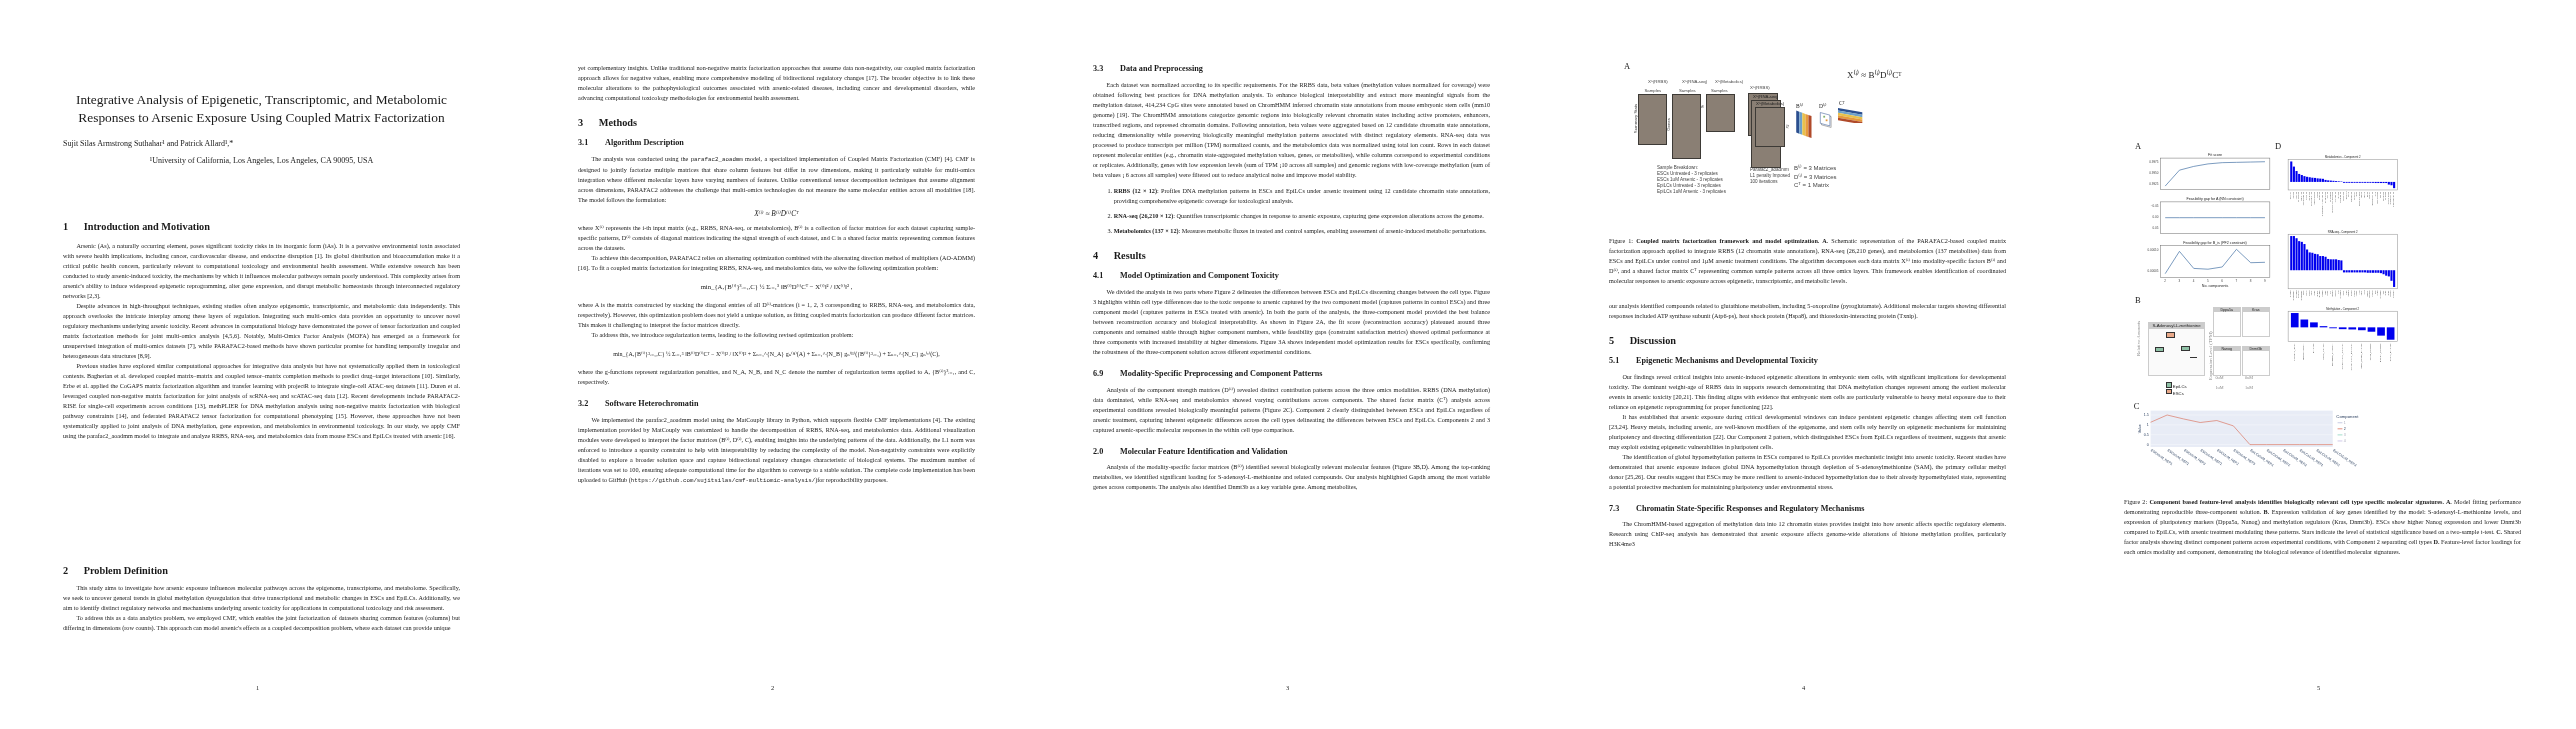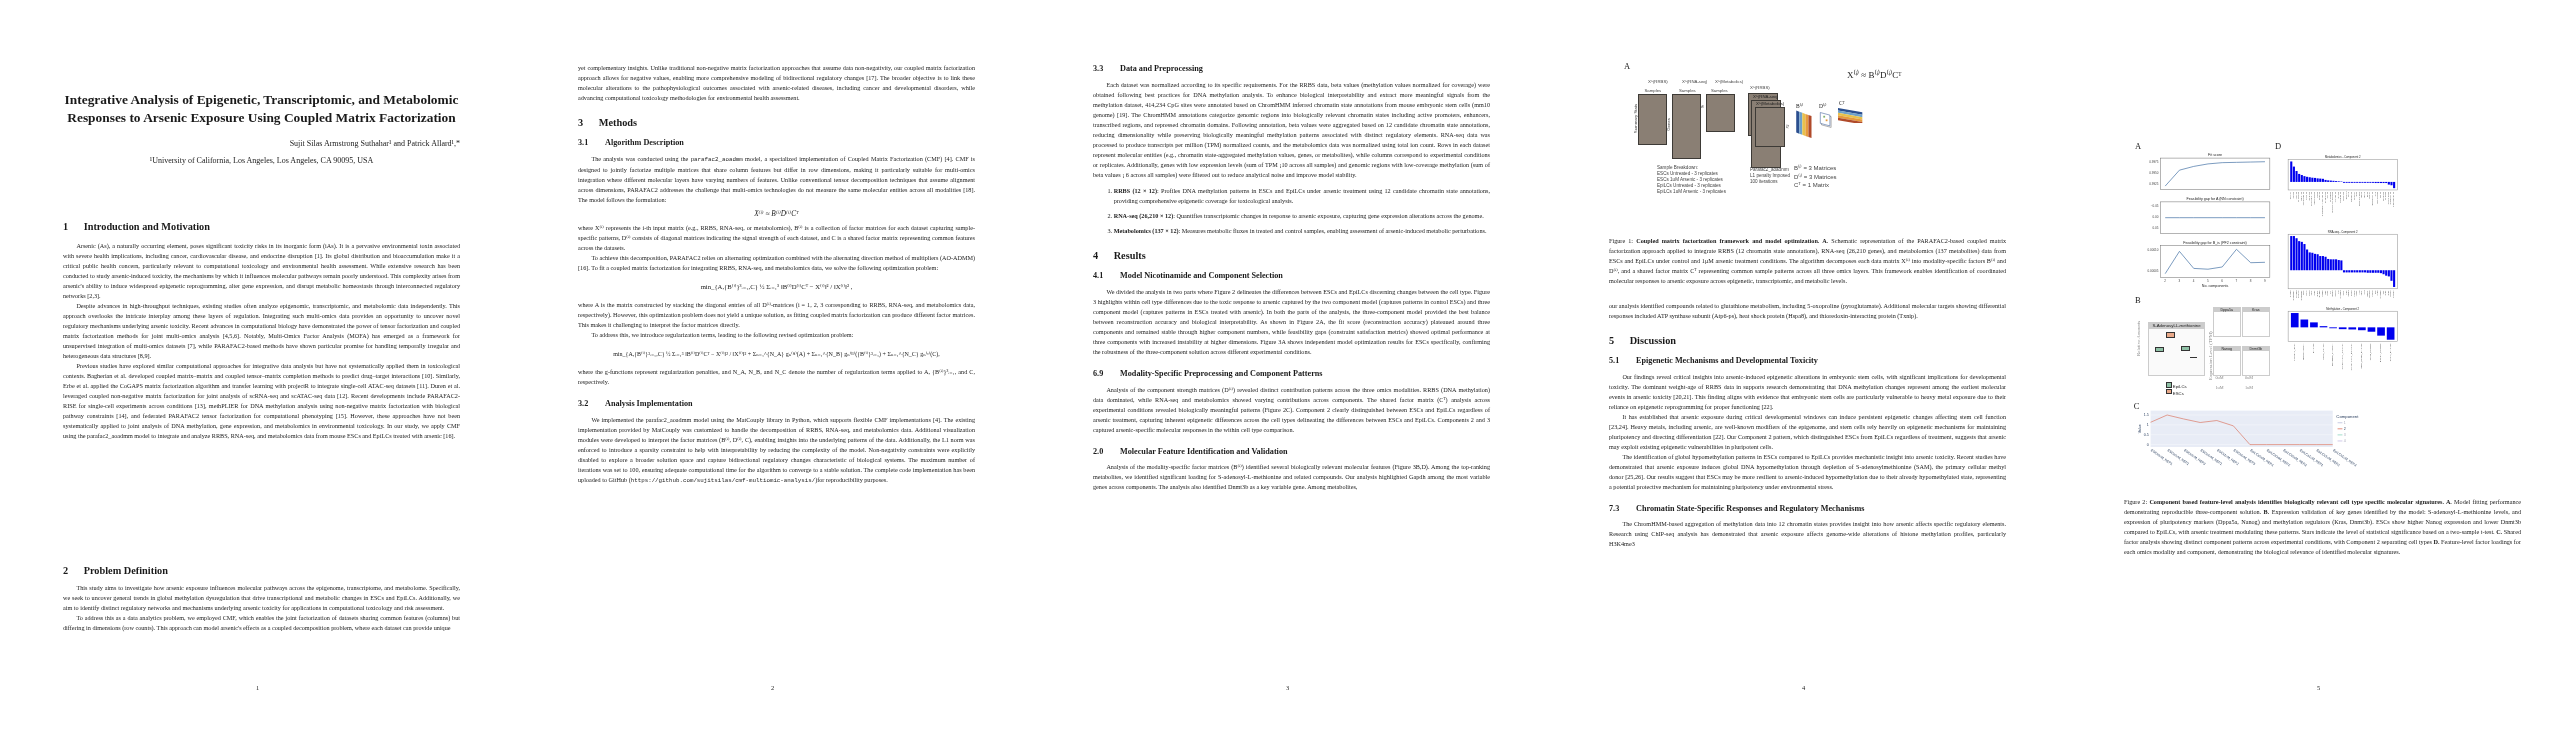--- a/index.html
+++ b/index.html
@@ -2,22 +2,22 @@
 <html style="font-size:9.7px"><head>
 <meta charset="utf-8">
 <style>
   html, body { margin:0; padding:0; background:#ffffff; }
   body { width:2576px; height:729px; position:relative; overflow:hidden;
          font-family:"Liberation Serif","DejaVu Serif",serif; color:#1a1a1a; }
   .page { position:absolute; top:0; width:515px; height:729px; background:#fff; }
   .col { position:absolute; left:63px; width:397px; font-size:6.2px; line-height:10px; text-align:justify; }
   .col p { margin:0; text-indent:13.4px; }
   .col p.noind { text-indent:0; }
-  h1.title { font-weight:bold; font-size:13.4px; line-height:18px; text-align:center; margin:0; }
-  .authors { text-align:right; font-size:8px; margin-top:12px; }
+  h1.title { font-weight:normal; font-size:13.4px; line-height:18px; text-align:center; margin:0; }
+  .authors { text-align:left; font-size:8px; margin-top:12px; }
   .affil { text-align:center; font-size:8px; margin-top:7.3px; }
   h2 { font-size:10.3px; font-weight:bold; margin:0; line-height:13.4px; }
   h2 .num { display:inline-block; width:20.7px; }
   h3 { font-size:8.2px; font-weight:bold; margin:0; line-height:12px; }
   h3 .num { display:inline-block; width:27px; }
   .pnum { position:absolute; top:684px; left:0; width:515px; text-align:center; font-size:6.4px; }
   .eq { text-align:center; font-style:italic; font-size:7.3px; margin:3.6px 0 4.9px; }
   .eqbig { text-align:center; font-size:6.7px; margin:8.5px 0 8.5px; }
   .mono { font-family:"Liberation Mono","DejaVu Sans Mono",monospace; font-size:5.8px; }
   .arxiv { position:absolute; left:6px; top:200px; width:24px; height:365px; }
@@ -78,41 +78,41 @@
     <p><span>The analysis was conducted using the </span><span class="mono">parafac2_aoadmm</span><span> model, a specialized implementation of Coupled Matrix Factorization (CMF) [4]. CMF is designed to jointly factorize multiple matrices that share column features but differ in row dimensions, making it particularly suitable for multi-omics integration where different molecular layers have varying numbers of features. Unlike conventional tensor decomposition techniques that assume alignment across dimensions, PARAFAC2 addresses the challenge that multi-omics technologies do not measure the same molecular entities across all modalities [18]. The model follows the formulation:</span></p>
     <div class="eq">X⁽ⁱ⁾ ≈ B⁽ⁱ⁾D⁽ⁱ⁾Cᵀ</div>
     <p class="noind">where X⁽ⁱ⁾ represents the i-th input matrix (e.g., RRBS, RNA-seq, or metabolomics), B⁽ⁱ⁾ is a collection of factor matrices for each dataset capturing sample-specific patterns, D⁽ⁱ⁾ consists of diagonal matrices indicating the signal strength of each dataset, and C is a shared factor matrix representing common features across the datasets.</p>
     <p>To achieve this decomposition, PARAFAC2 relies on alternating optimization combined with the alternating direction method of multipliers (AO-ADMM) [16]. To fit a coupled matrix factorization for integrating RRBS, RNA-seq, and metabolomics data, we solve the following optimization problem:</p>
     <div class="eqbig">min_{A,{B⁽ⁱ⁾}³ᵢ₌₁,C}  ½ Σᵢ₌₁³ ‖B⁽ⁱ⁾D⁽ⁱ⁾Cᵀ − X⁽ⁱ⁾‖² / ‖X⁽ⁱ⁾‖² ,</div>
     <p class="noind">where A is the matrix constructed by stacking the diagonal entries of all D⁽ⁱ⁾-matrices (i = 1, 2, 3 corresponding to RRBS, RNA-seq, and metabolomics data, respectively). However, this optimization problem does not yield a unique solution, as fitting coupled matrix factorization can produce different factor matrices. This makes it challenging to interpret the factor matrices directly.</p>
     <p>To address this, we introduce regularization terms, leading to the following revised optimization problem:</p>
     <div class="eqbig" style="font-size:6px">min_{A,{B⁽ⁱ⁾}³ᵢ₌₁,C}  ½ Σᵢ₌₁³ ‖B⁽ⁱ⁾D⁽ⁱ⁾Cᵀ − X⁽ⁱ⁾‖² / ‖X⁽ⁱ⁾‖² + Σₙ₌₁^{N_A} gₙ⁽ᴬ⁾(A) + Σₙ₌₁^{N_B} gₙ⁽ᴮ⁾({B⁽ⁱ⁾}³ᵢ₌₁) + Σₙ₌₁^{N_C} gₙ⁽ᶜ⁾(C),</div>
     <p class="noind">where the g-functions represent regularization penalties, and N_A, N_B, and N_C denote the number of regularization terms applied to A, {B⁽ⁱ⁾}³ᵢ₌₁, and C, respectively.</p>
     <div style="height:11px"></div>
-    <h3><span class="num">3.2</span><span>Analysis Implementation</span></h3>
+    <h3><span class="num">3.2</span><span>Software Heterochromatin</span></h3>
     <div style="height:4.9px"></div>
     <p><span>We implemented the parafac2_aoadmm model using the MatCouply library in Python, which supports flexible CMF implementations [4]. The existing implementation provided by MatCouply was customized to handle the decomposition of RRBS, RNA-seq, and metabolomics data. Additional visualization modules were developed to interpret the factor matrices (B⁽ⁱ⁾, D⁽ⁱ⁾, C), enabling insights into the underlying patterns of the data. Additionally, the L1 norm was enforced to introduce a sparsity constraint to help with interpretability by reducing the complexity of the model. Non-negativity constraints were explicitly disabled to explore a broader solution space and capture bidirectional regulatory changes characteristic of biological systems. The maximum number of iterations was set to 100, ensuring adequate computational time for the algorithm to converge to a stable solution. The complete code implementation has been uploaded to GitHub (</span><span class="mono">https://github.com/sujitsilas/cmf-multiomic-analysis/</span><span>)for reproducibility purposes.</span></p>
   </div>
   <div class="pnum">2</div>
 </div>
 
 <div class="page" style="left:1030px">
   <div class="col" style="top:63px">
     <h3><span class="num">3.3</span><span>Data and Preprocessing</span></h3>
     <div style="height:4.9px"></div>
     <p>Each dataset was normalized according to its specific requirements. For the RRBS data, beta values (methylation values normalized for coverage) were obtained following best practices for DNA methylation analysis. To enhance biological interpretability and extract more meaningful signals from the methylation dataset, 414,234 CpG sites were annotated based on ChromHMM inferred chromatin state annotations from mouse embryonic stem cells (mm10 genome) [19]. The ChromHMM annotations categorize genomic regions into biologically relevant chromatin states including active promoters, enhancers, transcribed regions, and repressed chromatin domains. Following annotation, beta values were aggregated based on 12 candidate chromatin state annotations, reducing dimensionality while preserving biologically meaningful methylation patterns associated with distinct regulatory elements. RNA-seq data was processed to produce transcripts per million (TPM) normalized counts, and the metabolomics data was normalized using total ion count. Rows in each dataset represent molecular entities (e.g., chromatin state-aggregated methylation values, genes, or metabolites), while columns correspond to experimental conditions or replicates. Additionally, genes with low expression levels (sum of TPM ¡10 across all samples) and genomic regions with low-coverage methylation (sum of beta values ¡ 6 across all samples) were filtered out to reduce analytical noise and improve model stability.</p>
     <ol class="datalist">
       <li><b>RRBS (12 × 12)</b><span>: Profiles DNA methylation patterns in ESCs and EpiLCs under arsenic treatment using 12 candidate chromatin state annotations, providing comprehensive epigenetic coverage for toxicological analysis.</span></li>
       <li><b>RNA-seq (26,210 × 12)</b><span>: Quantifies transcriptomic changes in response to arsenic exposure, capturing gene expression alterations across the genome.</span></li>
       <li><b>Metabolomics (137 × 12)</b><span>: Measures metabolic fluxes in treated and control samples, enabling assessment of arsenic-induced metabolic perturbations.</span></li>
     </ol>
     <div style="height:8.5px"></div>
     <h2><span class="num">4</span><span>Results</span></h2>
     <div style="height:7.3px"></div>
-    <h3><span class="num">4.1</span><span>Model Nicotinamide and Component Selection</span></h3>
+    <h3><span class="num">4.1</span><span>Model Optimization and Component Toxicity</span></h3>
     <div style="height:4.9px"></div>
     <p>We divided the analysis in two parts where Figure 2 delineates the differences between ESCs and EpiLCs discerning changes between the cell type. Figure 3 highlights within cell type differences due to the toxic response to arsenic captured by the two component model (captures patterns in control ESCs) and three component model (captures patterns in ESCs treated with arsenic). In both the parts of the analysis, the three-component model provided the best balance between reconstruction accuracy and biological interpretability. As shown in Figure 2A, the fit score (reconstruction accuracy) plateaued around three components and remained stable through higher component numbers, while feasibility gaps (constraint satisfaction metrics) showed optimal performance at three components with increased instability at higher dimensions. Figure 3A shows independent model optimization results for ESCs specifically, confirming the robustness of the three-component solution across different experimental conditions.</p>
     <div style="height:11px"></div>
     <h3><span class="num">6.9</span><span>Modality-Specific Preprocessing and Component Patterns</span></h3>
     <div style="height:4.9px"></div>
     <p>Analysis of the component strength matrices (D⁽ⁱ⁾) revealed distinct contribution patterns across the three omics modalities. RRBS (DNA methylation) data dominated, while RNA-seq and metabolomics showed varying contributions across components. The shared factor matrix (Cᵀ) analysis across experimental conditions revealed biologically meaningful patterns (Figure 2C). Component 2 clearly distinguished between ESCs and EpiLCs regardless of arsenic treatment, capturing inherent epigenetic differences across the cell types delineating the differences between ESCs and EpiLCs. Components 2 and 3 captured arsenic-specific molecular responses in the within cell type comparison.</p>
     <div style="height:11px"></div>
     <h3><span class="num">2.0</span><span>Molecular Feature Identification and Validation</span></h3>
     <div style="height:4.9px"></div>
     <p>Analysis of the modality-specific factor matrices (B⁽ⁱ⁾) identified several biologically relevant molecular features (Figure 3B,D). Among the top-ranking metabolites, we identified significant loading for S-adenosyl-L-methionine and related compounds. Our analysis highlighted Gapdh among the most variable genes across components. The analysis also identified Dnmt3b as a key variable gene. Among metabolites,</p>

